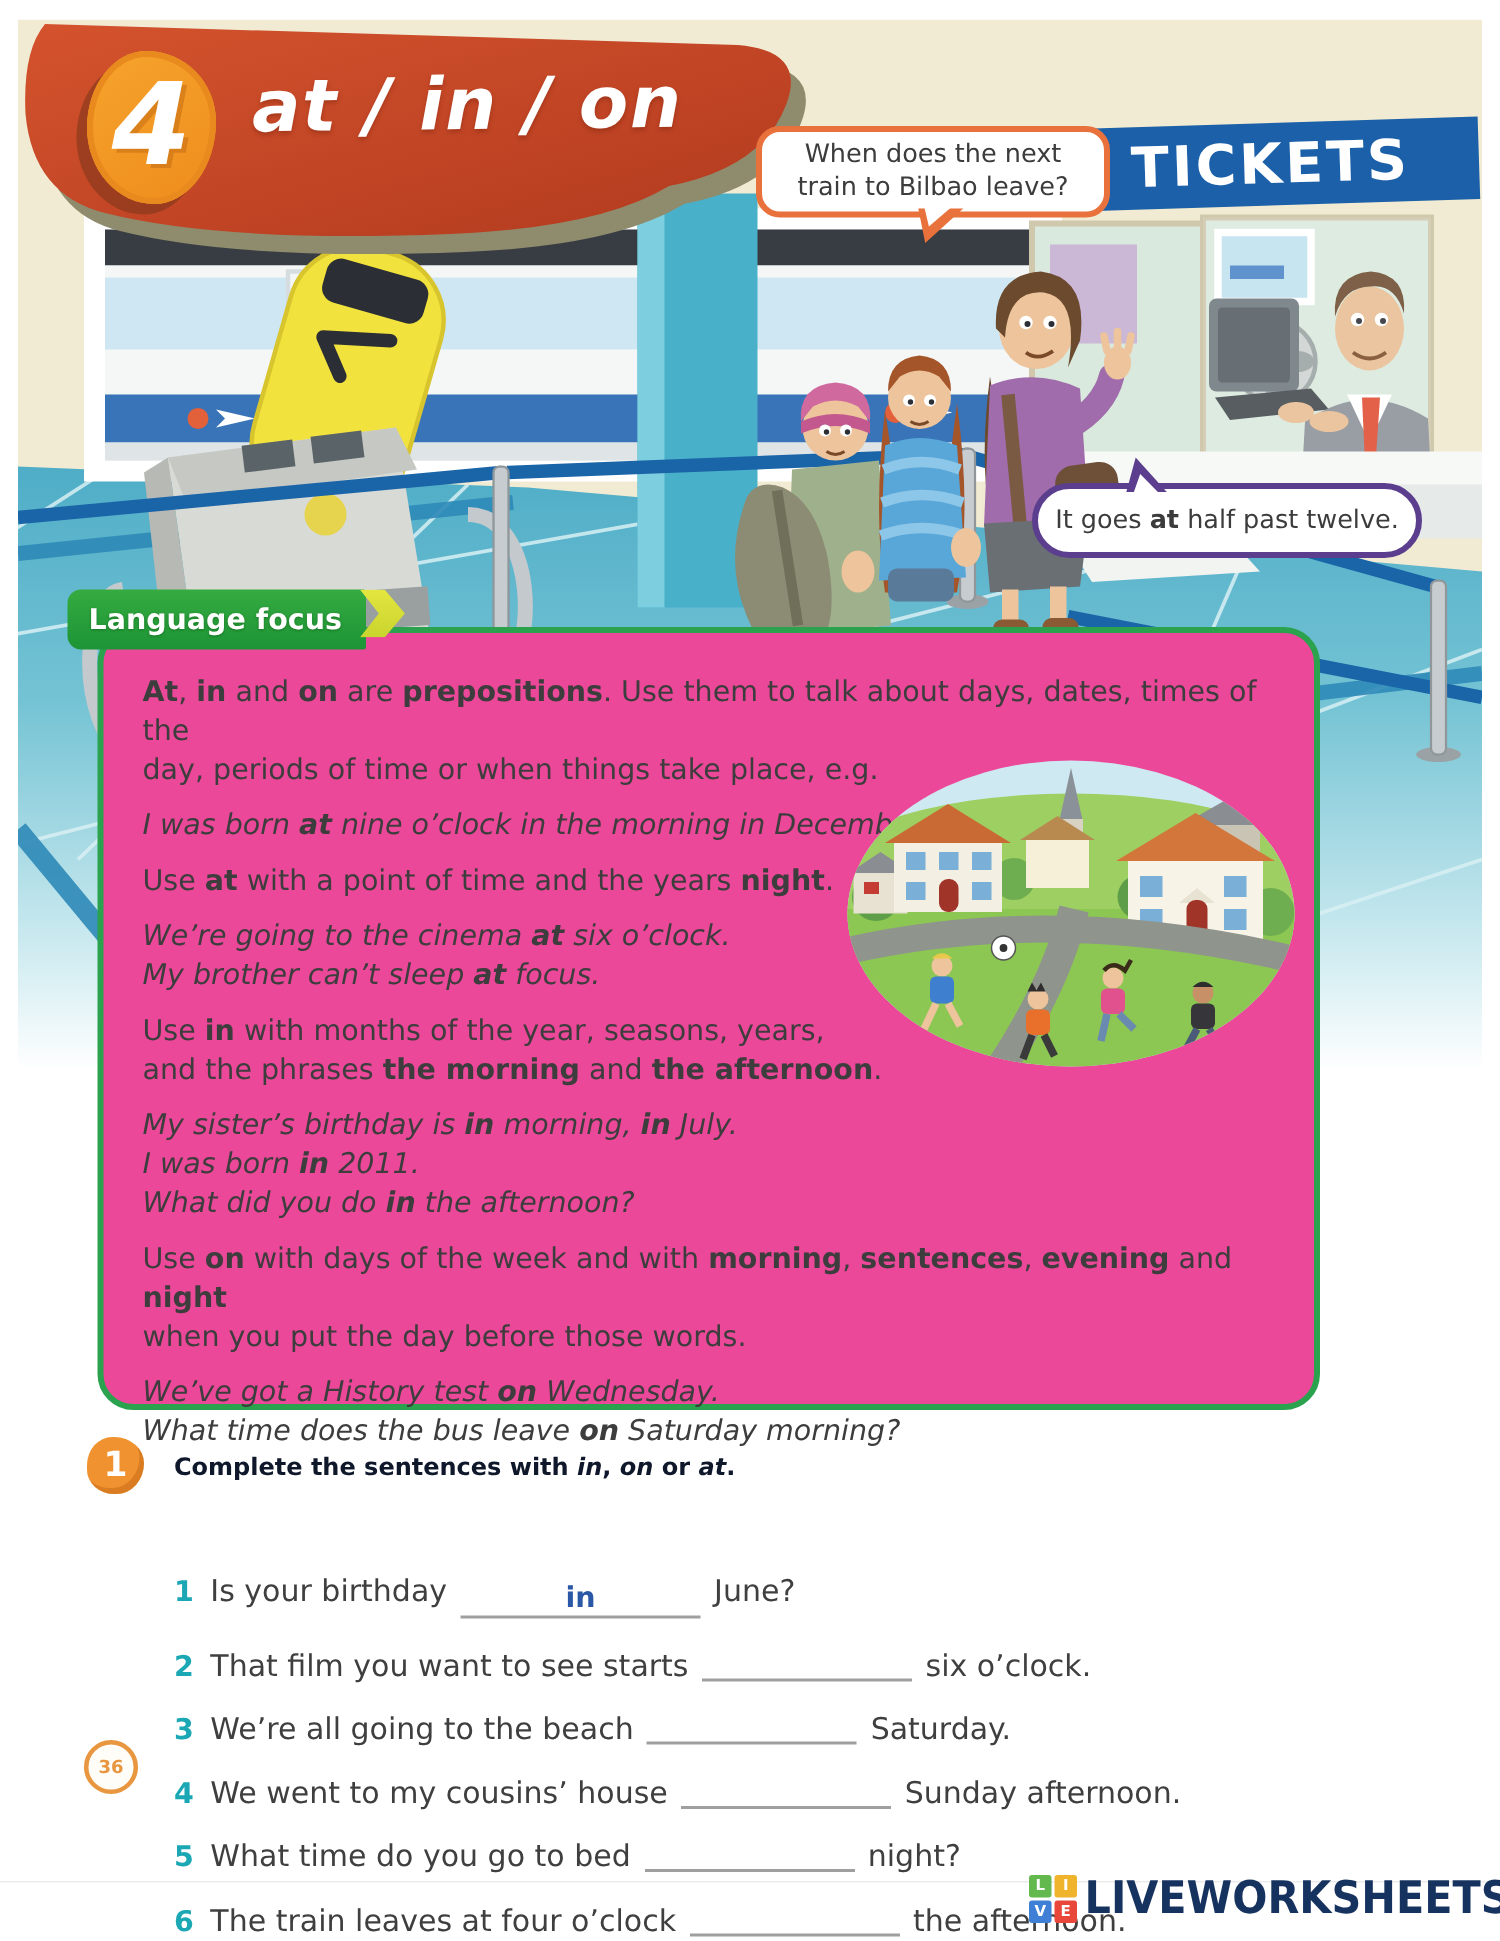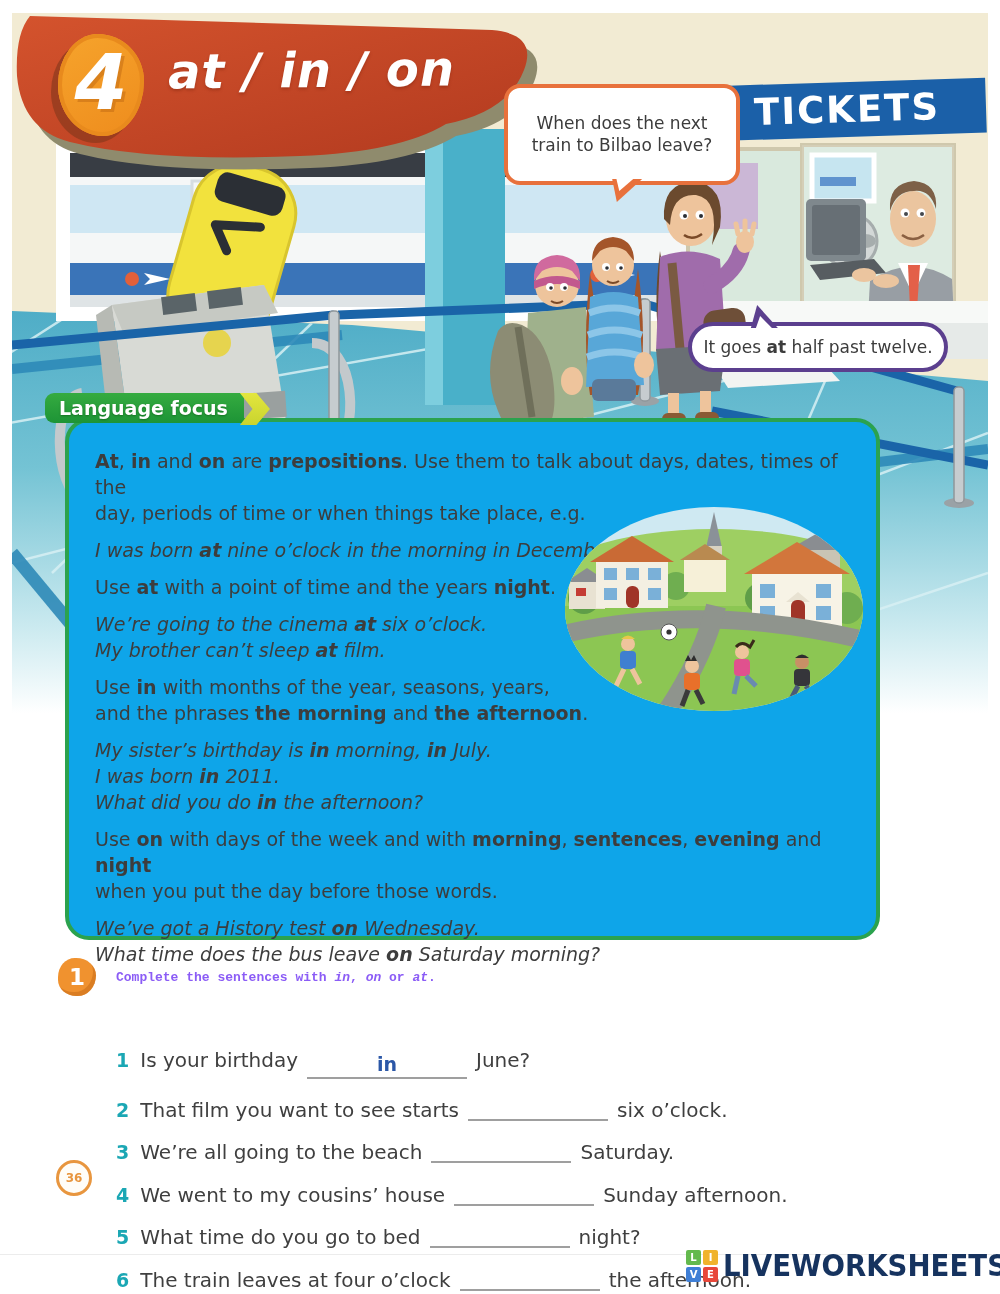--- a/index.html
+++ b/index.html
@@ -26,55 +26,55 @@
 
   
   .tickets-sign{position:absolute;left:708px;top:82px;width:278px;height:55px;
       background:var(--tickets-blue,#1b60a8);transform:rotate(-1.8deg);
       display:flex;align-items:center;justify-content:center;
       color:#fff;font-size:37px;font-weight:800;letter-spacing:2px;}
 
   
   .bubble{position:absolute;background:#fff;color:#3c3c3c;text-align:center;
       font-size:17px;line-height:1.32;}
-  .bubble-q{left:504px;top:84px;width:212px;padding:24px 8px;
+  .bubble-q{left:504px;top:84px;width:212px;padding:4px 8px;
       border:4px solid var(--bubble-orange,#e8713c);border-radius:16px;}
   .bubble-a{left:688px;top:322px;width:240px;padding:10px 6px;
       border:4px solid var(--bubble-purple,#5b3f8e);border-radius:26px;}
   .tail{position:absolute;width:0;height:0;}
   .tq-out{bottom:-21px;left:100px;border-left:13px solid transparent;border-right:17px solid transparent;
       border-top:23px solid var(--bubble-orange,#e8713c);transform:skewX(-20deg);}
   .tq-in{bottom:-10px;left:105px;border-left:9px solid transparent;border-right:12px solid transparent;
       border-top:15px solid #fff;transform:skewX(-20deg);}
   .ta-out{top:-21px;left:56px;border-left:12px solid transparent;border-right:15px solid transparent;
       border-bottom:23px solid var(--bubble-purple,#5b3f8e);transform:skewX(14deg);}
   .ta-in{top:-10px;left:61px;border-left:9px solid transparent;border-right:11px solid transparent;
       border-bottom:15px solid #fff;transform:skewX(14deg);}
 
   
-  .lf-tab{position:absolute;left:45px;top:393px;height:30px;z-index:6;
+  .lf-tab{position:absolute;left:45px;top:393px;height:40px;z-index:6;
       background:linear-gradient(#35ab40,var(--focus-green,#1d9436));
       border-radius:9px 2px 2px 9px;display:flex;align-items:center;padding:0 16px 0 14px;
       color:#fff;font-size:19px;font-weight:700;text-shadow:0 1px 2px rgba(0,60,0,.4);}
   .lf-tab .chev{position:absolute;right:-26px;top:0;width:30px;height:32px;
       background:linear-gradient(#e3e63e,#c9d42e);
       clip-path:polygon(0 0,55% 0,100% 50%,55% 100%,0 100%,42% 50%);}
   .lf-box{position:absolute;left:65px;top:418px;width:815px;height:522px;z-index:5;
-      background:#0ea5e9;border:4px solid var(--box-green,#2ba24e);border-radius:24px;
+      background:#ec4899;border:4px solid var(--box-green,#2ba24e);border-radius:24px;
       box-sizing:border-box;padding:26px 28px 16px 26px;}
   .lf-p{margin:0 0 11px;font-size:19px;line-height:1.37;color:#3d3d3d;}
   .lf-p.example{font-style:italic;}
   .village{position:absolute;right:12px;top:84px;width:300px;height:206px;}
 
   
   .ex-head{position:absolute;left:58px;top:958px;display:flex;align-items:center;gap:20px;}
   .ex-num-badge{width:38px;height:38px;background:var(--ex-orange,#f0922f);
       border-radius:46% 54% 50% 50%/52% 48% 56% 44%;display:flex;align-items:center;justify-content:center;
       color:#fff;font-size:23px;font-weight:800;box-shadow:inset -3px -4px 0 rgba(190,100,20,.45);}
-  .ex-title{font-size:13px;font-weight:700;color:#8b5cf6;font-family:Liberation Mono, monospace;}
+  .ex-title{font-size:16px;font-weight:700;color:#0f172a;}
   .ex-items{position:absolute;left:116px;top:1048px;width:780px;}
   .ex-row{margin-bottom:14.5px;font-size:20px;color:#3f3f3f;white-space:nowrap;}
   .ex-n{color:var(--number-teal,#1ba7b4);font-weight:700;font-size:19px;margin-right:11px;}
   .blank{display:inline-block;width:140px;height:25px;margin:0 9px;vertical-align:-4px;
       border-bottom:2px solid #9f9f9f;text-align:center;}
   .blank.wide{width:160px;}
   .answer{color:var(--answer-blue,#2b57a7);font-weight:700;font-size:19px;}
 
   
   .divider{position:absolute;left:0;top:1254px;width:1000px;height:1px;background:#ececec;}
@@ -303,21 +303,21 @@
 
   <div class="lf-tab">
     <span>Language focus</span>
     <div class="chev"></div>
   </div>
   <div class="lf-box">
     <div id="lf-paragraphs">
         <p class="lf-p rule"><span class="b">At</span><span>, </span><span class="b">in</span><span> and </span><span class="b">on</span><span> are </span><span class="b">prepositions</span><span>. Use them to talk about days, dates, times of the</span><br><span>day, periods of time or when things take place, e.g.</span></p>
         <p class="lf-p example"><span>I was born </span><span class="b">at</span><span> nine o’clock in the morning in December.</span></p>
         <p class="lf-p rule"><span>Use </span><span class="b">at</span><span> with a point of time and the years </span><span class="b">night</span><span>.</span></p>
-        <p class="lf-p example"><span>We’re going to the cinema </span><span class="b">at</span><span> six o’clock.</span><br><span>My brother can’t sleep </span><span class="b">at</span><span> film.</span></p>
+        <p class="lf-p example"><span>We’re going to the cinema </span><span class="b">at</span><span> six o’clock.</span><br><span>My brother can’t sleep </span><span class="b">at</span><span> focus.</span></p>
         <p class="lf-p rule"><span>Use </span><span class="b">in</span><span> with months of the year, seasons, years,</span><br><span>and the phrases </span><span class="b">the morning</span><span> and </span><span class="b">the afternoon</span><span>.</span></p>
         <p class="lf-p example"><span>My sister’s birthday is </span><span class="b">in</span><span> morning, </span><span class="b">in</span><span> July.</span><br><span>I was born </span><span class="b">in</span><span> 2011.</span><br><span>What did you do </span><span class="b">in</span><span> the afternoon?</span></p>
         <p class="lf-p rule"><span>Use </span><span class="b">on</span><span> with days of the week and with </span><span class="b">morning</span><span>, </span><span class="b">sentences</span><span>, </span><span class="b">evening</span><span> and </span><span class="b">night</span><br><span>when you put the day before those words.</span></p>
         <p class="lf-p example"><span>We’ve got a History test </span><span class="b">on</span><span> Wednesday.</span><br><span>What time does the bus leave </span><span class="b">on</span><span> Saturday morning?</span></p>
       </div>
     <svg class="village" viewBox="0 0 300 206">
       <defs>
           <clipPath id="ovalClip">
             <ellipse cx="150" cy="103" rx="149" ry="102"></ellipse>
           </clipPath>

